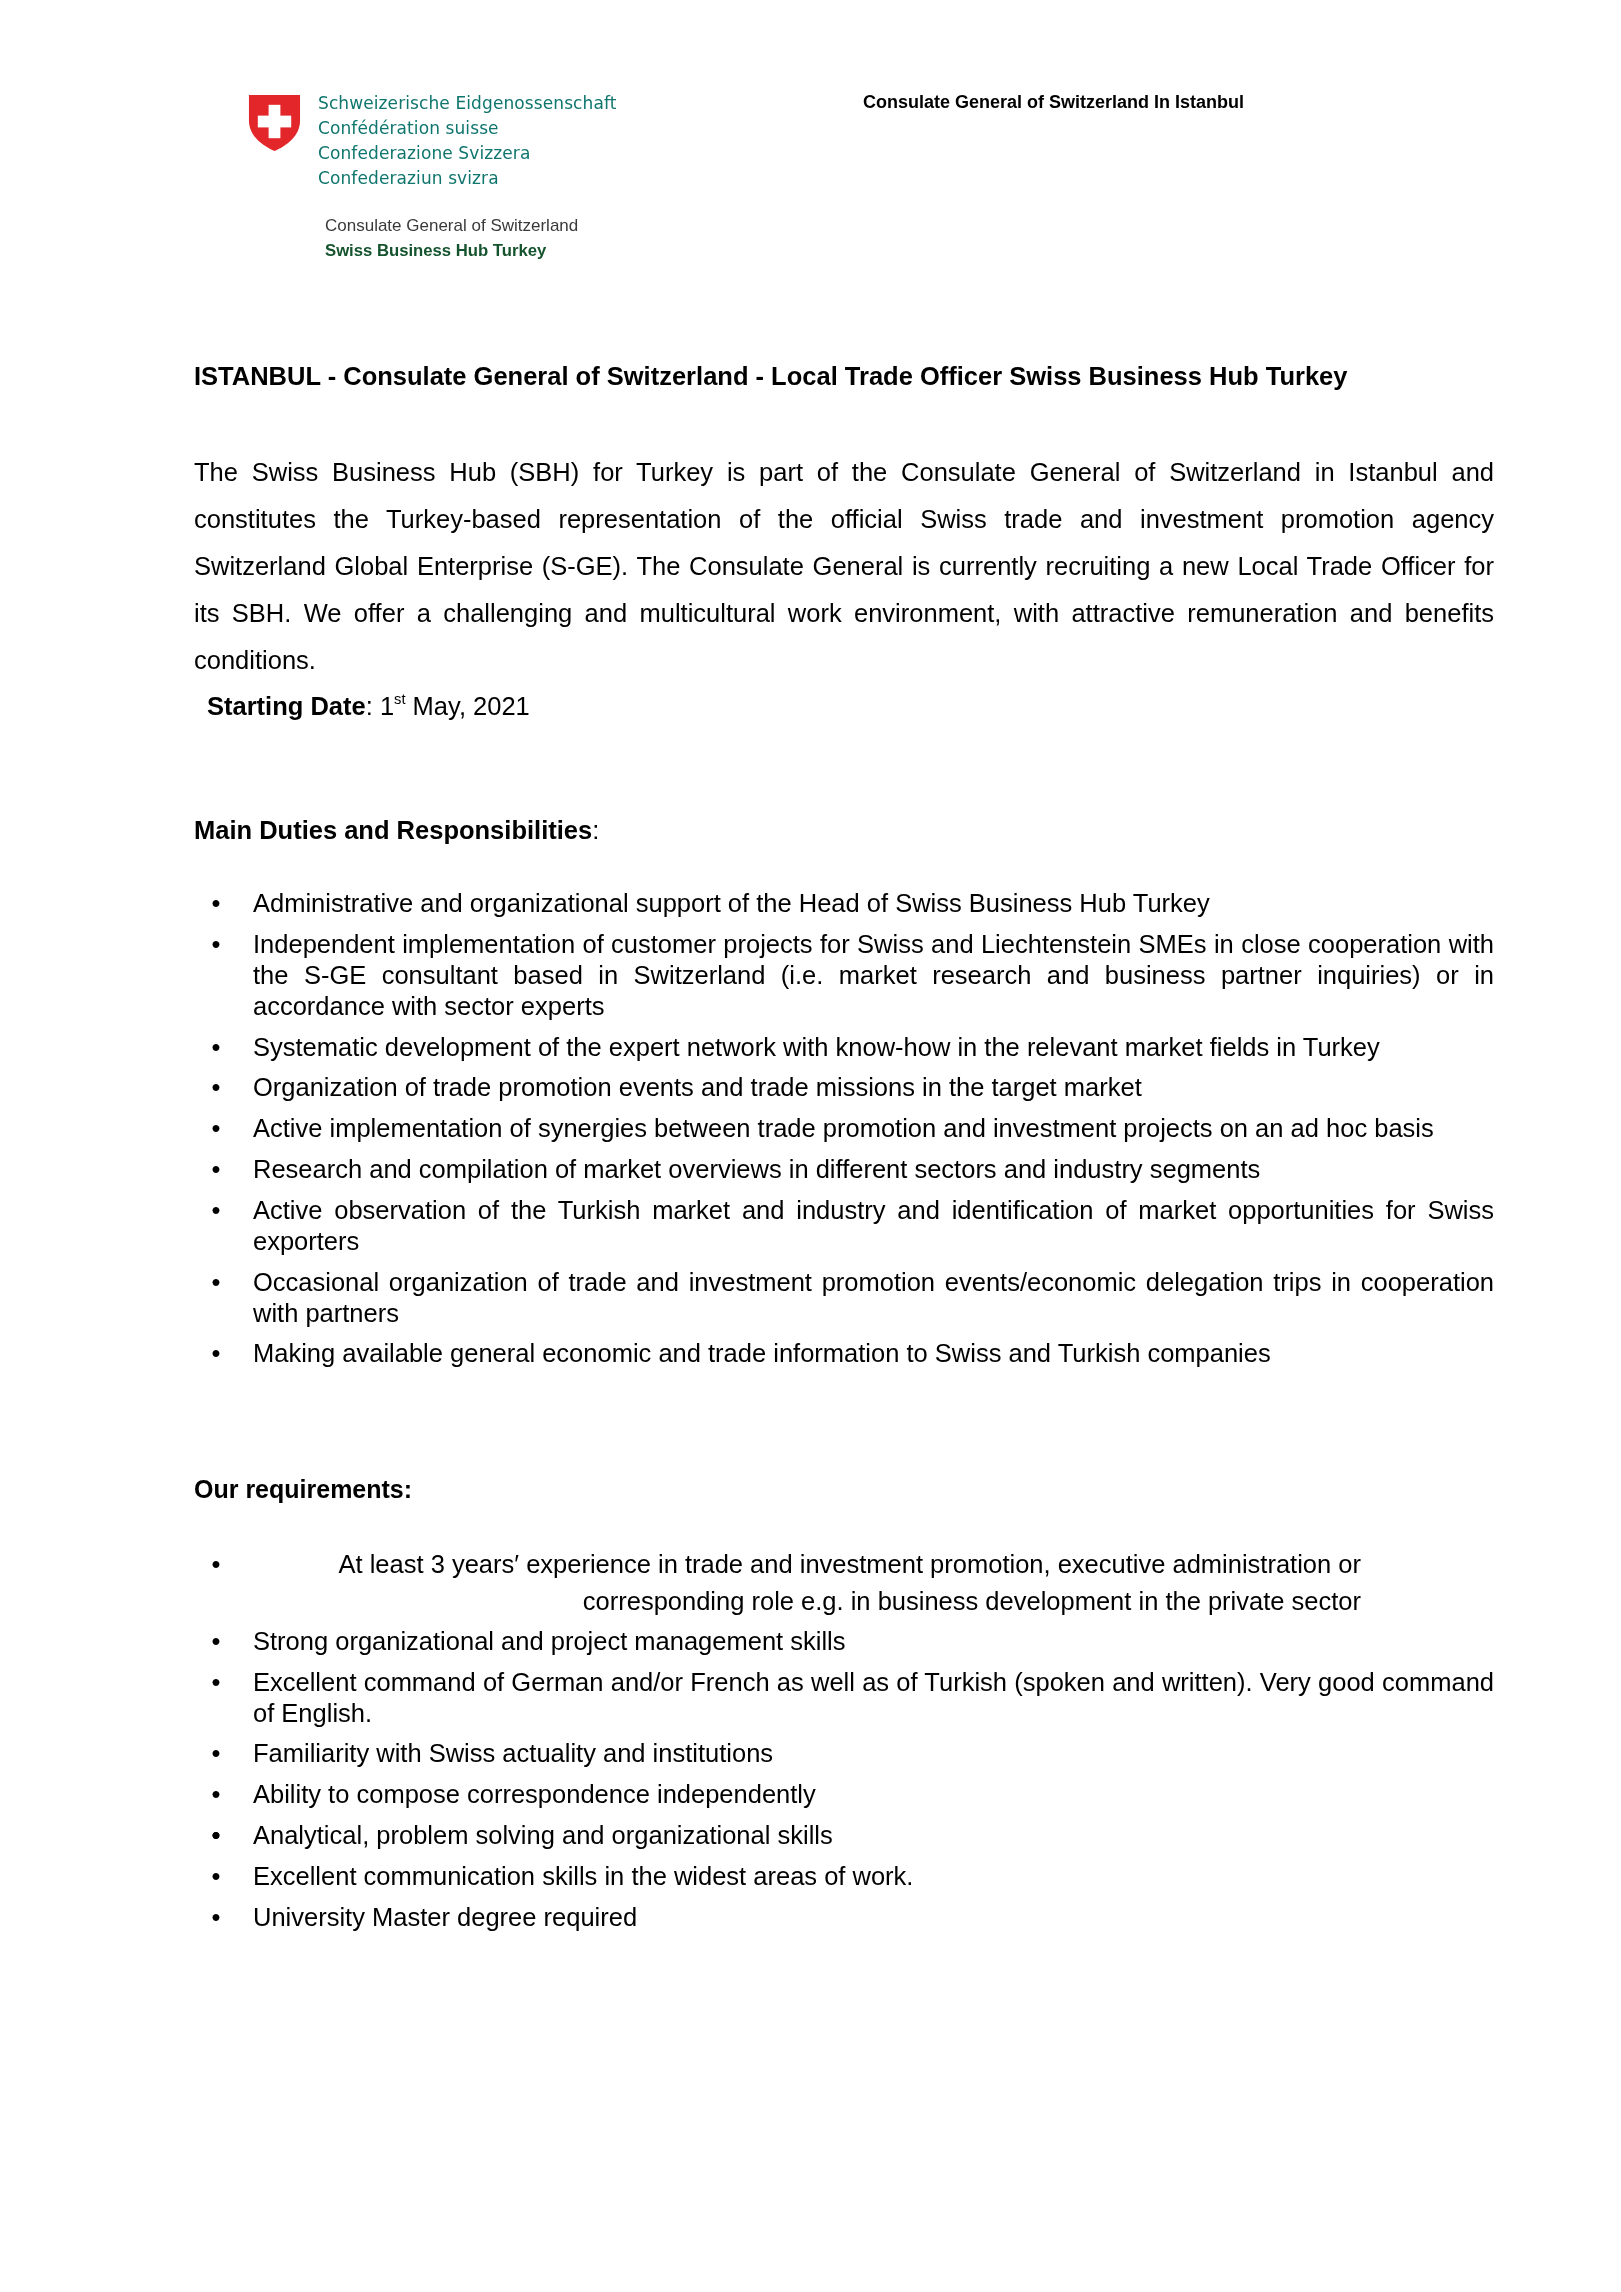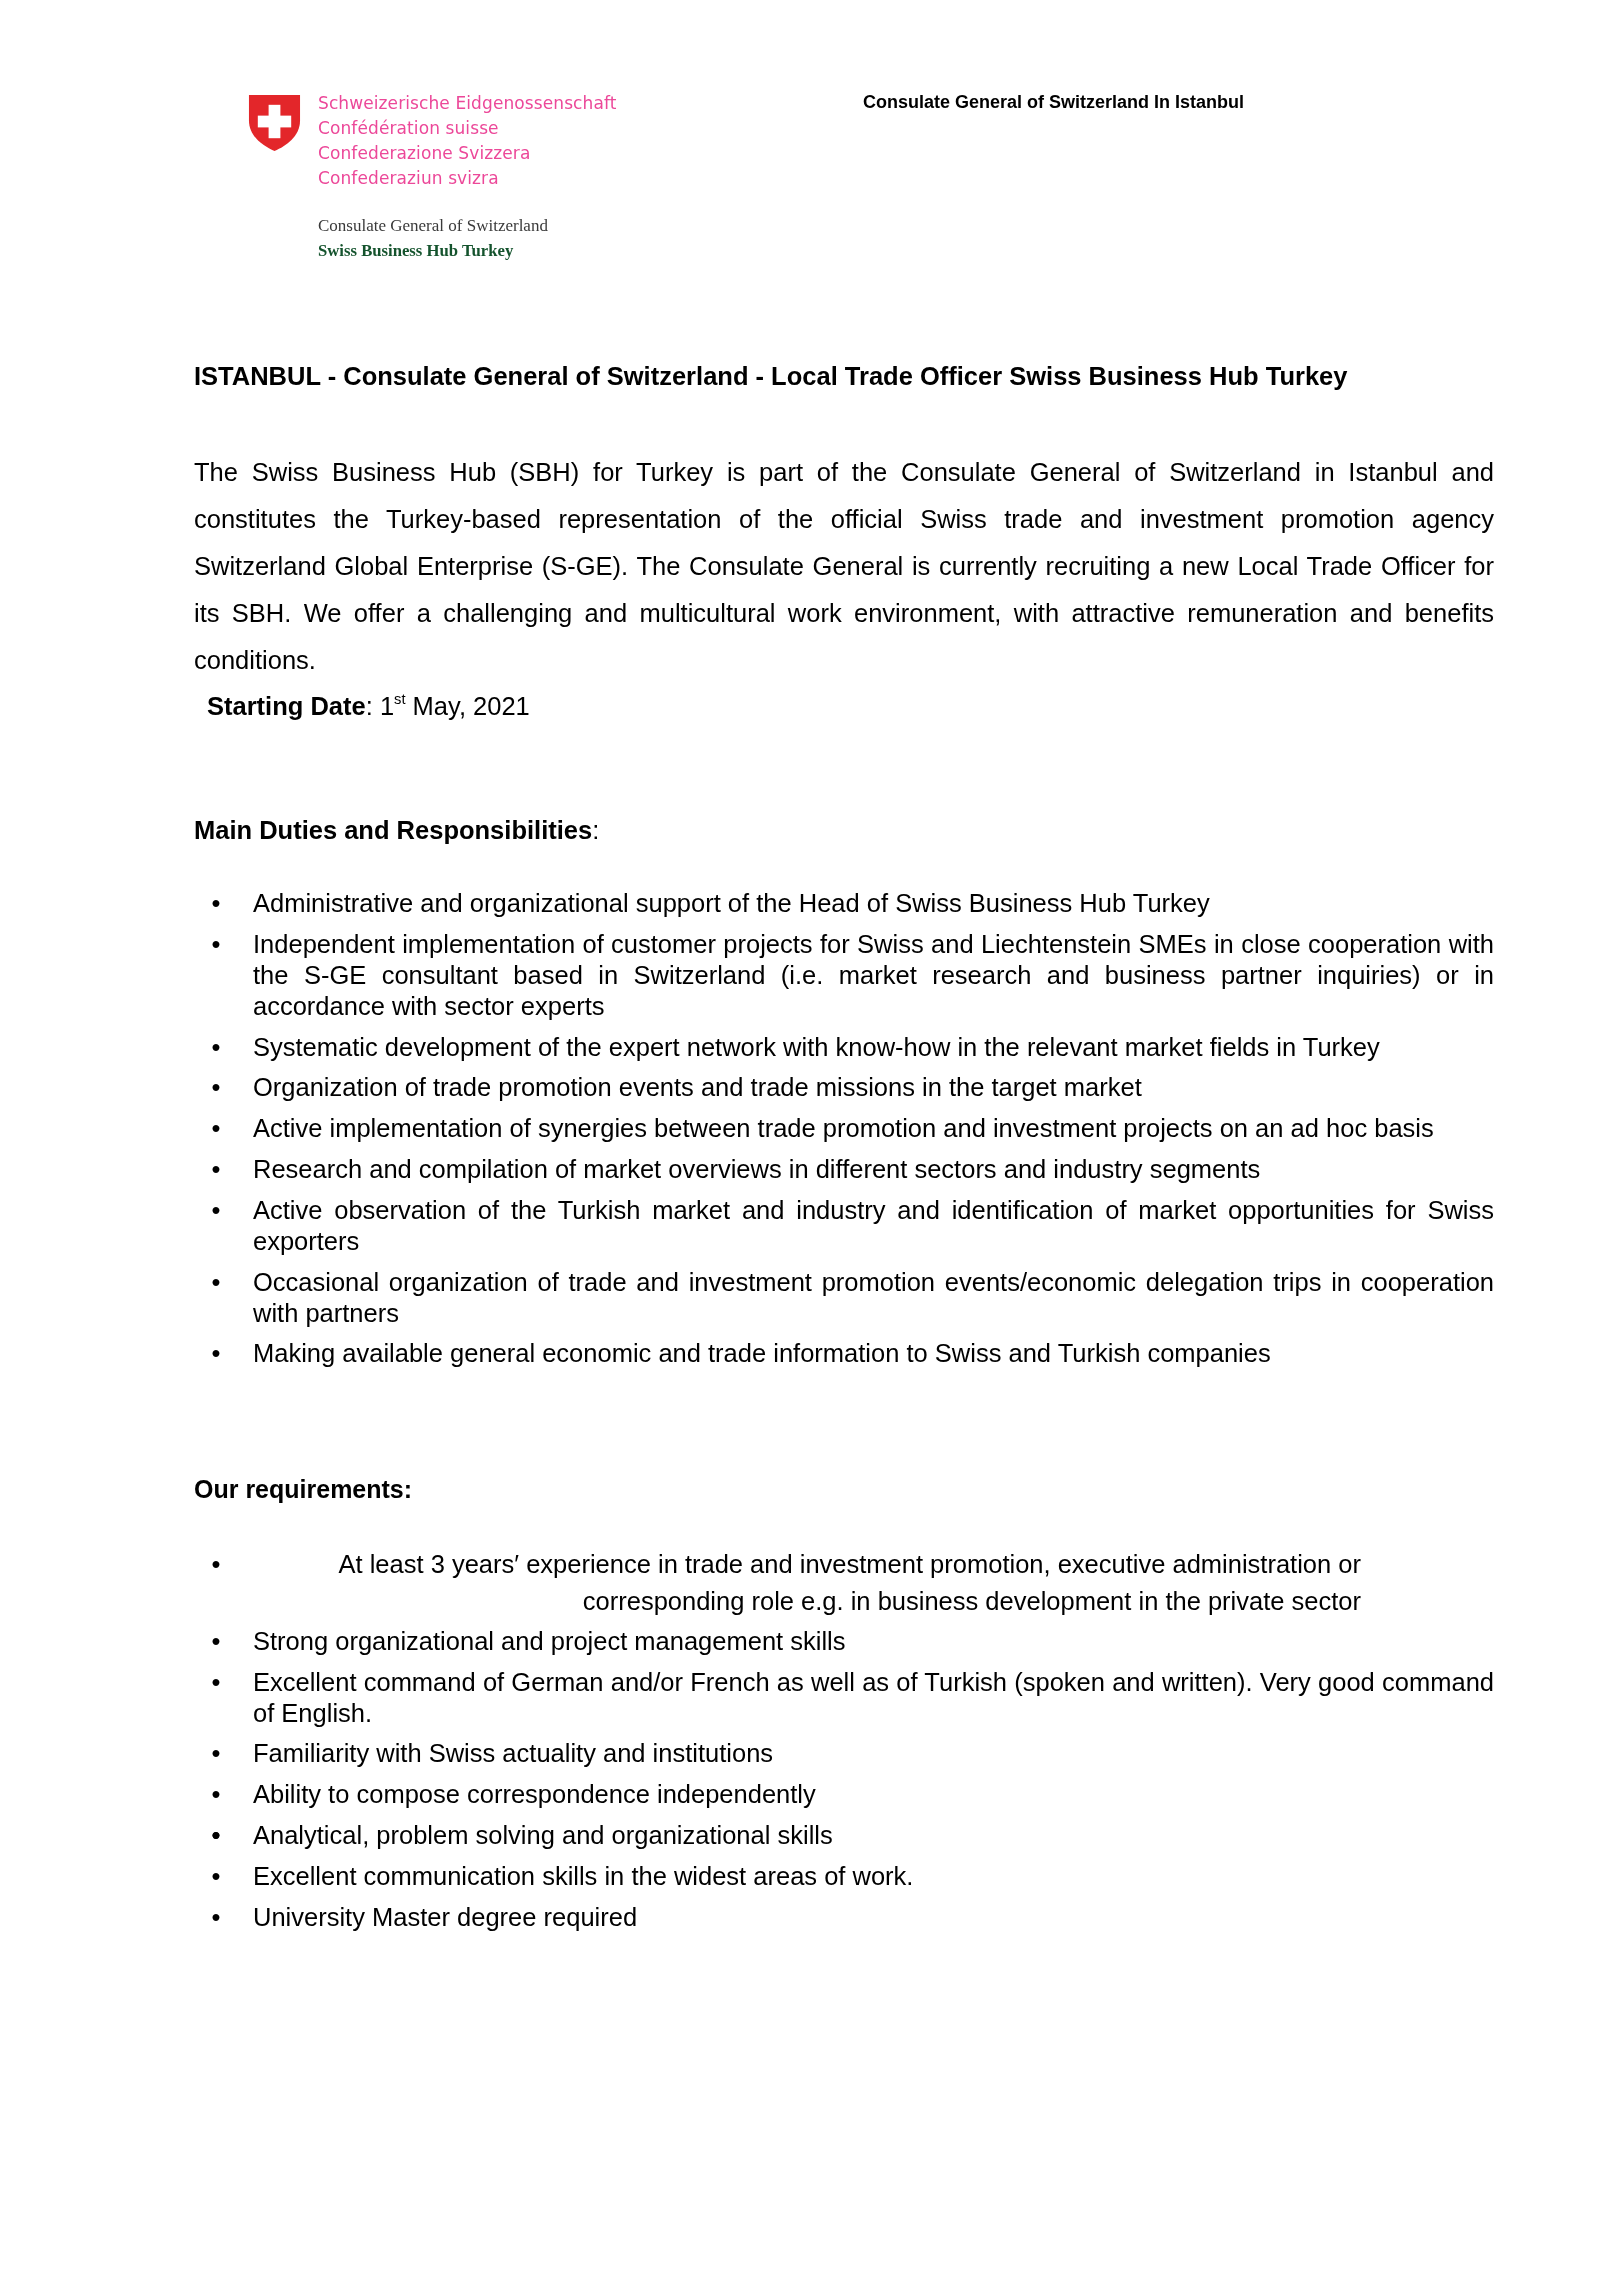--- a/index.html
+++ b/index.html
@@ -2,22 +2,22 @@
 <html><head>
 <meta charset="utf-8">
 <style>
   html, body { margin: 0; padding: 0; background: #ffffff; }
   body { width: 1621px; height: 2293px; position: relative; overflow: hidden;
          font-family: "Liberation Sans", sans-serif; color: #000; }
   .abs { position: absolute; }
   #logo-block { left: 247px; top: 91px; }
   #shield { position: absolute; left: 0; top: 2px; width: 55px; height: 59px; }
   .logo-lines { position: absolute; left: 71px; top: 0; font-family: "DejaVu Sans", sans-serif;
-                font-size: 17px; color: #ec4899; line-height: 25px; white-space: nowrap; letter-spacing: 0.1px; }
-  .logo-sub { position: absolute; left: 71px; top: 123px; font-family: Liberation Serif, serif;
+                font-size: 17px; color: #0f766e; line-height: 25px; white-space: nowrap; letter-spacing: 0.1px; }
+  .logo-sub { position: absolute; left: 78px; top: 123px; font-family: Liberation Sans, sans-serif;
               font-size: 17px; color: #3a3a3a; line-height: 24.5px; white-space: nowrap; }
   .logo-sub .bold { font-weight: bold; color: #14532d; font-size: 16.7px; }
   #header-title { left: 863px; top: 92px; font-size: 18px; font-weight: bold; white-space: nowrap; }
   #job-title { left: 194px; top: 362px; font-size: 25.5px; font-weight: bold; white-space: nowrap; }
   #intro { left: 194px; top: 449px; width: 1300px; font-size: 25.5px; line-height: 47px; text-align: justify; }
   #start-date { left: 194px; top: 692px; font-size: 25.5px; white-space: nowrap; margin-left: 13px; }
   #start-date sup { font-size: 14.7px; vertical-align: 10.8px; line-height: 0; }
   #duties-heading { left: 194px; top: 816px; font-size: 25.5px; white-space: nowrap; }
   .b { font-weight: bold; }
   ul.blist { position: absolute; margin: 0; padding: 0; list-style: none; font-size: 25.5px; }

